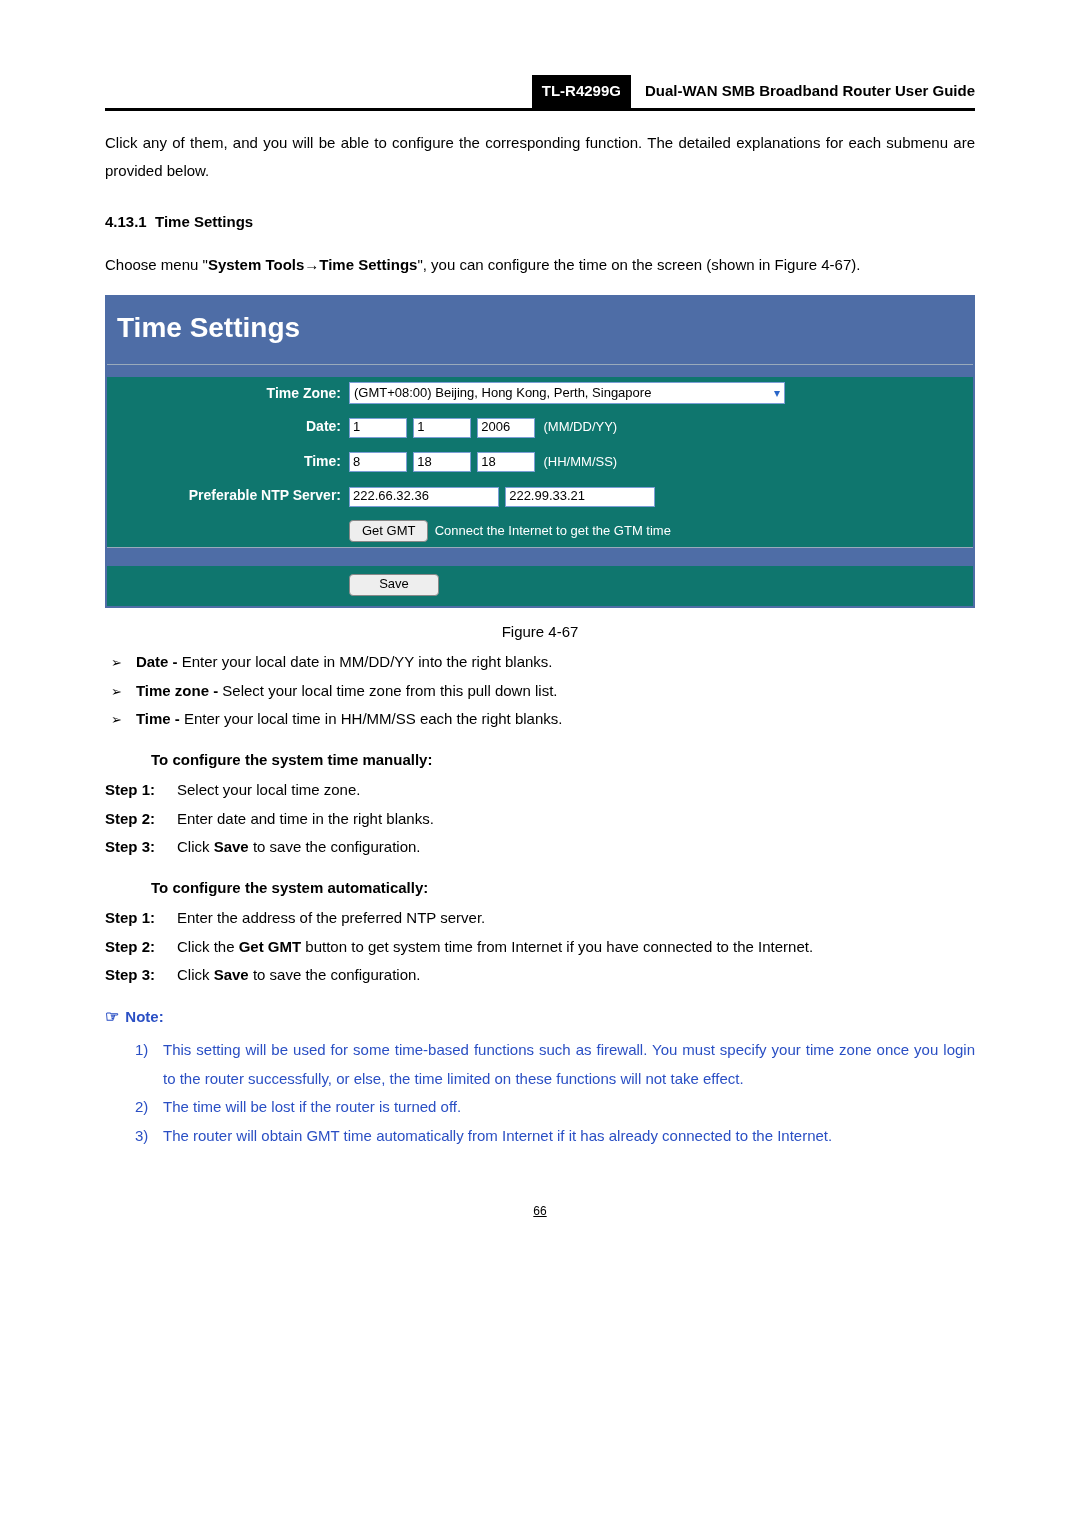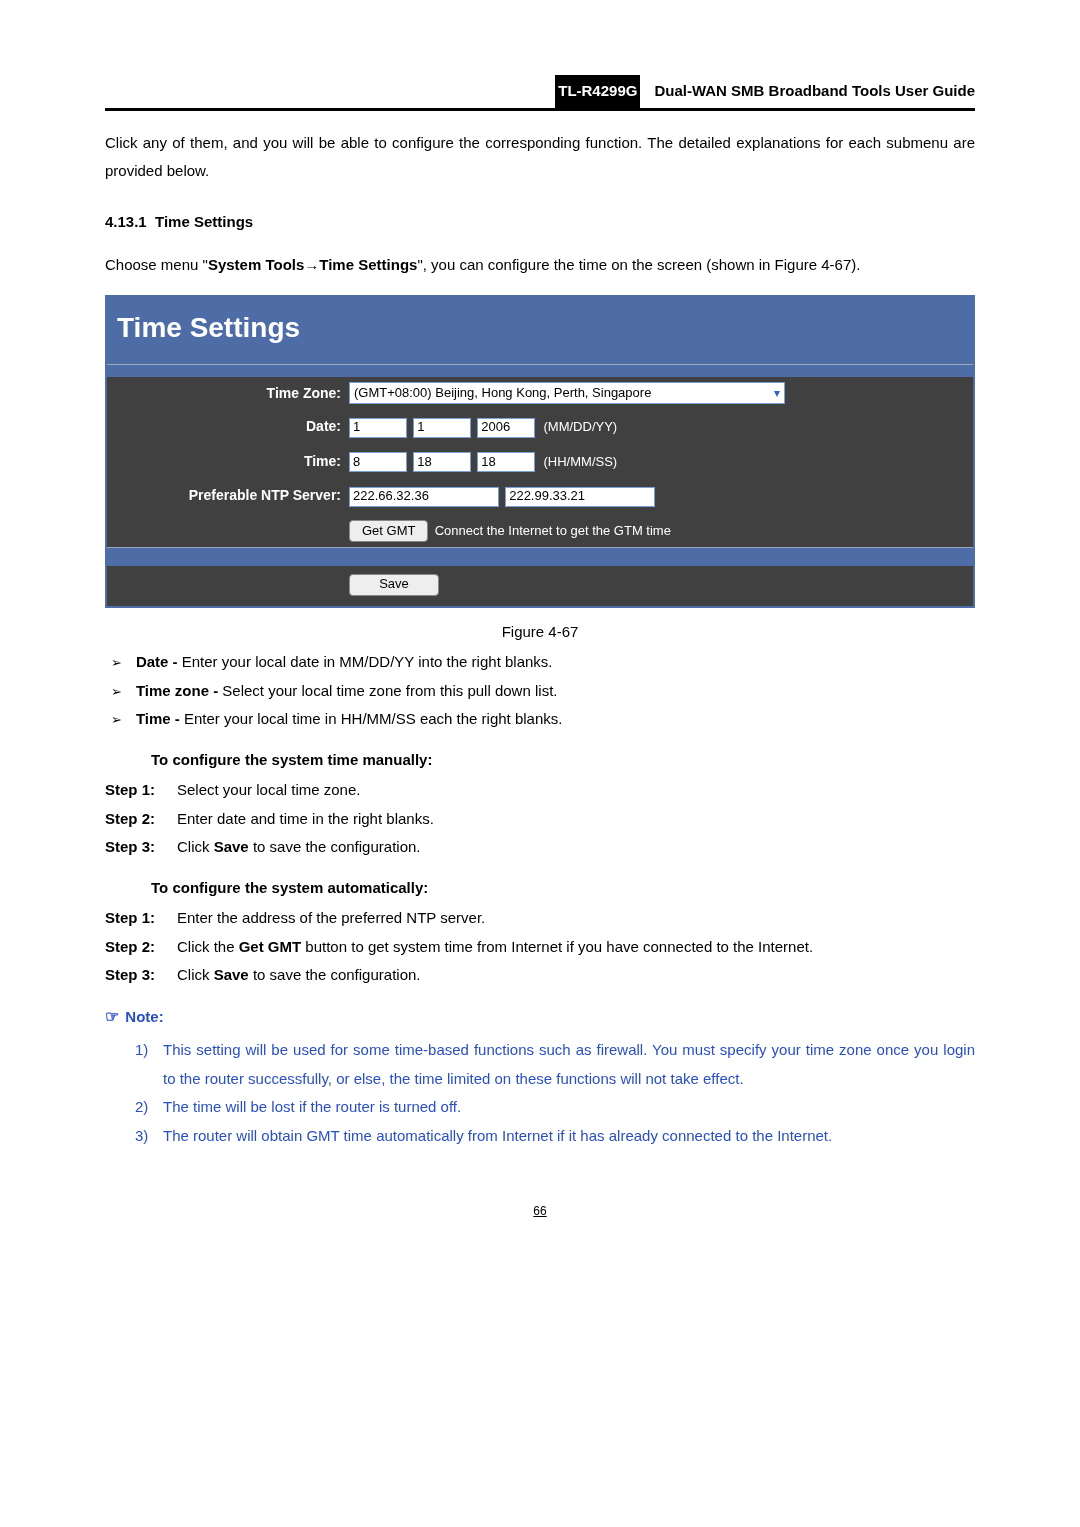--- a/index.html
+++ b/index.html
@@ -21,21 +21,21 @@
     display: flex;
     justify-content: flex-end;
     align-items: stretch;
     border-bottom: 3px solid #000;
     margin-bottom: 18px;
   }
   .header-box {
     background: #000;
     color: #fff;
     font-weight: bold;
-    padding: 2px 3px;
+    padding: 2px 10px;
     font-size: 15px;
   }
   .header-title {
     font-weight: bold;
     padding: 2px 0 2px 14px;
     font-size: 15px;
   }
   .justified {
     text-align: justify;
   }
@@ -73,21 +73,21 @@
   }
   .lbl {
     text-align: right;
     color: #fff;
     font-weight: bold;
     width: 230px;
     font-size: 14px;
     padding-right: 10px;
   }
   .ctrl-row {
-    background: #404040;
+    background: #0f766e;
   }
   .sep td {
     border-top: 1px solid #9ab;
     height: 6px;
   }
   .sel {
     width: 436px;
     height: 22px;
     border: 1px solid #7b9ed6;
     background: #fff;
@@ -213,21 +213,21 @@
     text-decoration: underline;
   }
 </style>
 </head>
 <body>
 
 <div class="page">
 
   <div class="header-line">
     <div class="header-box">TL-R4299G</div>
-    <div class="header-title">Dual-WAN SMB Broadband Tools User Guide</div>
+    <div class="header-title">Dual-WAN SMB Broadband Router User Guide</div>
   </div>
 
   <p class="justified">Click any of them, and you will be able to configure the corresponding function. The detailed explanations for each submenu are provided below.</p>
 
   <div class="section-num">
     <span>4.13.1</span>&nbsp;
     <span>Time Settings</span>
   </div>
 
   <p class="justified">

